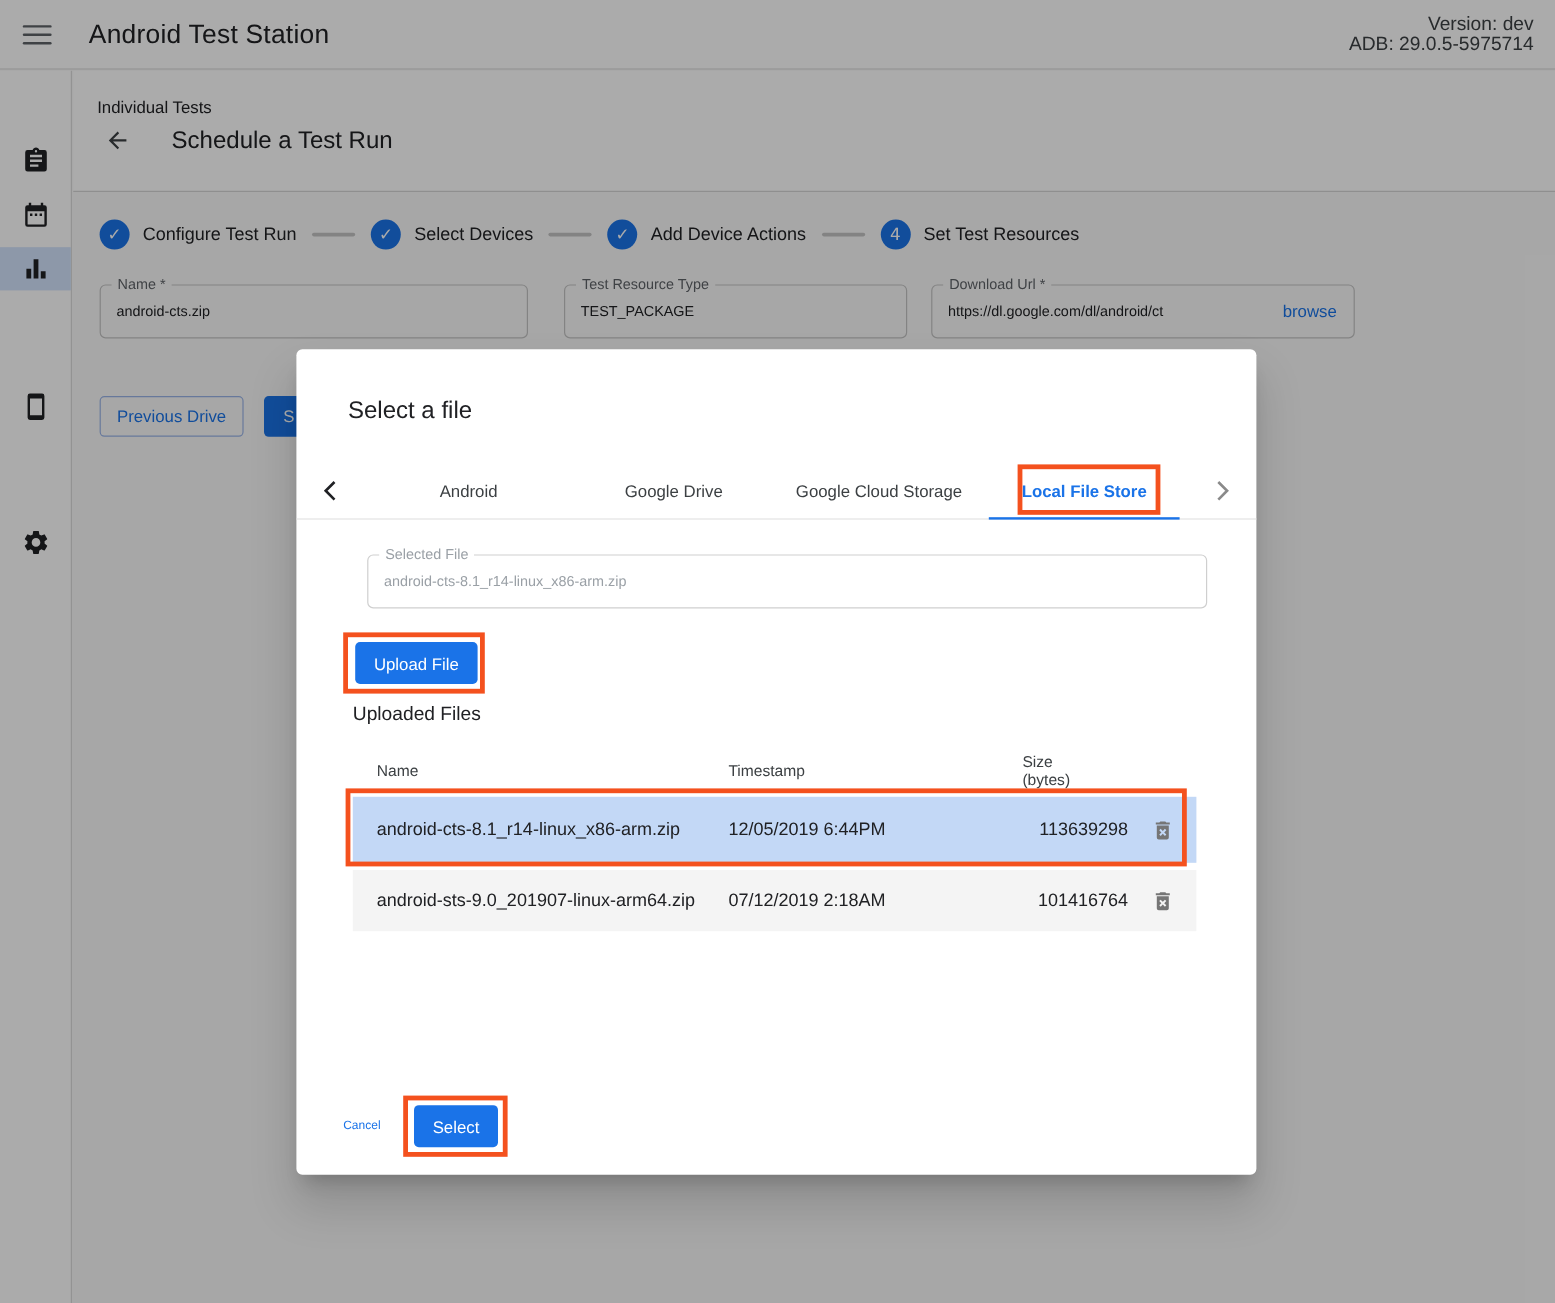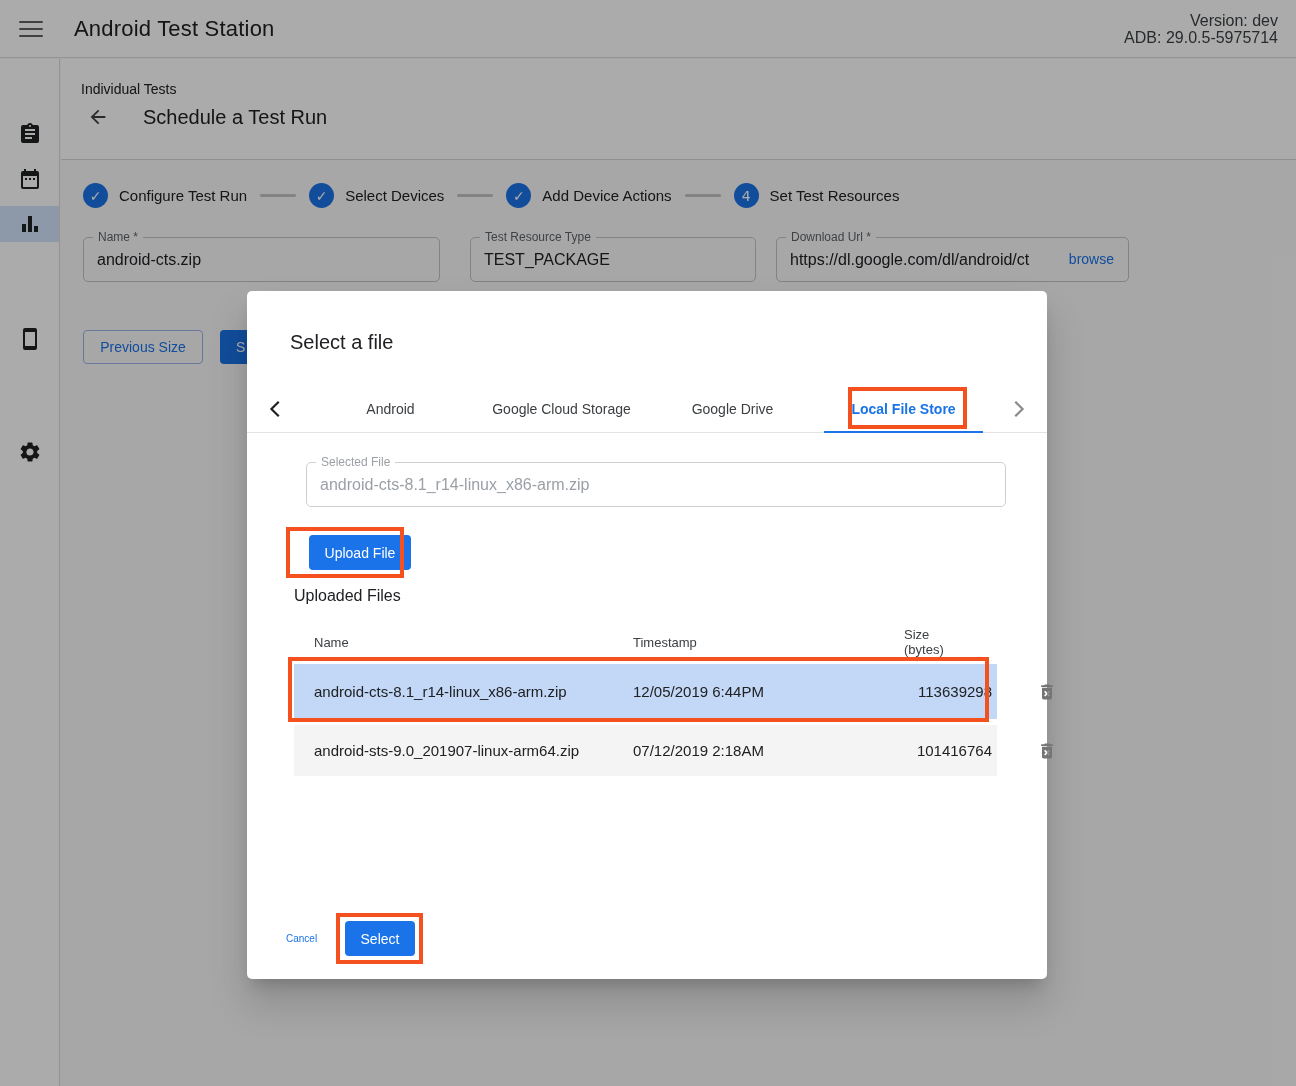--- a/index.html
+++ b/index.html
@@ -42,21 +42,21 @@
                  display:flex; align-items:center; justify-content:center; font-size:14px;
                  font-family:"DejaVu Sans",sans-serif; }
   .step-label { margin-left:11px; font-size:15px; color:#202124; white-space:nowrap; }
   .step-connector { width:36px; height:3px; background:#c3c3c3; border-radius:2px; margin:0 13px; }
 
   
   .form-row { position:absolute; left:83px; top:237px; display:flex; z-index:1; }
   .field { position:relative; height:45px; border:1px solid #c4c4c4; border-radius:5px; }
   .field-label { position:absolute; top:-8px; left:9px; background:#fafafa; padding:0 5px;
                  font-size:12px; color:#5f6368; white-space:nowrap; }
-  .field-value { line-height:43px; padding:0 13px; font-size:16px; color:#202124;
+  .field-value { line-height:43px; padding:0 13px; font-size:12px; color:#202124;
                  white-space:nowrap; overflow:hidden; }
   .f-name { width:357px; margin-right:30px; }
   .f-type { width:286px; margin-right:20px; }
   .f-url  { width:353px; display:flex; }
   .f-url .field-value { flex:1; }
   .browse-link { line-height:43px; font-size:14px; color:#1a73e8; margin-right:14px; cursor:pointer; }
 
   
   .actions-row { position:absolute; left:83px; top:330px; display:flex; z-index:1; }
   .btn-prev { width:120px; height:34px; border:1px solid #9ab4e8; border-radius:4px;
@@ -81,28 +81,28 @@
          color:#3c4043; cursor:pointer; position:relative; white-space:nowrap; }
   .tab.active { color:#1a73e8; font-weight:bold; }
   .tab.active::after { content:""; position:absolute; left:6px; right:6px; bottom:-1px;
                        height:2px; background:#1a73e8; }
 
   .sel-field { position:absolute; left:59px; top:171px; width:700px; height:45px;
                border:1px solid #cfcfcf; border-radius:5px; }
   .sel-field .field-label { background:#fff; color:#9aa0a6; }
   .sel-field .field-value { color:#9aa0a6; }
 
-  .upload-btn { position:absolute; left:62px; top:244px; width:102px; height:35px;
+  .upload-btn { position:absolute; left:49px; top:244px; width:102px; height:35px;
                 background:#1a73e8; color:#fff; border:none; border-radius:4px;
                 font-size:14px; cursor:pointer; font-family:inherit; }
 
   .uploaded-heading { position:absolute; left:47px; top:296px; font-size:16px; color:#202124; }
 
   .files-table { position:absolute; left:47px; top:329px; width:703px; }
-  .t-head, .t-row { display:grid; grid-template-columns:313px 245px 88px 57px; align-items:center;gap:26px; }
+  .t-head, .t-row { display:grid; grid-template-columns:313px 245px 88px 57px; align-items:center; }
   .t-head { height:44px; font-size:13px; color:#3c4043; }
   .t-head .c-name { padding-left:20px; }
   .t-head .c-size { line-height:15px; }
   .t-row { height:55px; font-size:15px; color:#202124; margin-bottom:6px; cursor:pointer; }
   .t-row .c-name { padding-left:20px; white-space:nowrap; overflow:hidden; }
   .t-row .c-size { text-align:right; white-space:nowrap; overflow:hidden; }
   .t-row.selected { background:#c3d8f6; }
   .t-row.alt { background:#f4f4f4; height:51px; }
   .c-action { display:flex; justify-content:center; }
   .c-action svg { width:20px; height:20px; fill:#757575; cursor:pointer; }
@@ -208,38 +208,38 @@
       <div class="field-value">TEST_PACKAGE</div>
     </div>
     <div class="field f-url">
       <span class="field-label">Download Url *</span>
       <div class="field-value">https://dl.google.com/dl/android/ct</div>
       <span class="browse-link">browse</span>
     </div>
   </div>
 
   <div class="actions-row">
-    <button class="btn-prev">Previous Size</button>
+    <button class="btn-prev">Previous Drive</button>
     <button class="btn-next">S</button>
   </div>
 
   <div class="backdrop"></div>
 
   <div class="dialog">
     <div class="dlg-title">Select a file</div>
 
     <div class="tabs">
       <div class="tab-chevron">
         <svg viewBox="0 0 24 24">
             <path fill="none" stroke="#202124" stroke-width="2.4" d="M15 4 L7 12 L15 20"></path>
           </svg>
       </div>
       <div class="tab">Android</div>
+      <div class="tab">Google Drive</div>
       <div class="tab">Google Cloud Storage</div>
-      <div class="tab">Google Drive</div>
       <div class="tab active">Local File Store</div>
       <div class="tab-chevron">
         <svg viewBox="0 0 24 24">
             <path fill="none" stroke="#8a8a8a" stroke-width="2.4" d="M9 4 L17 12 L9 20"></path>
           </svg>
       </div>
     </div>
 
     <div class="sel-field">
       <span class="field-label">Selected File</span>

